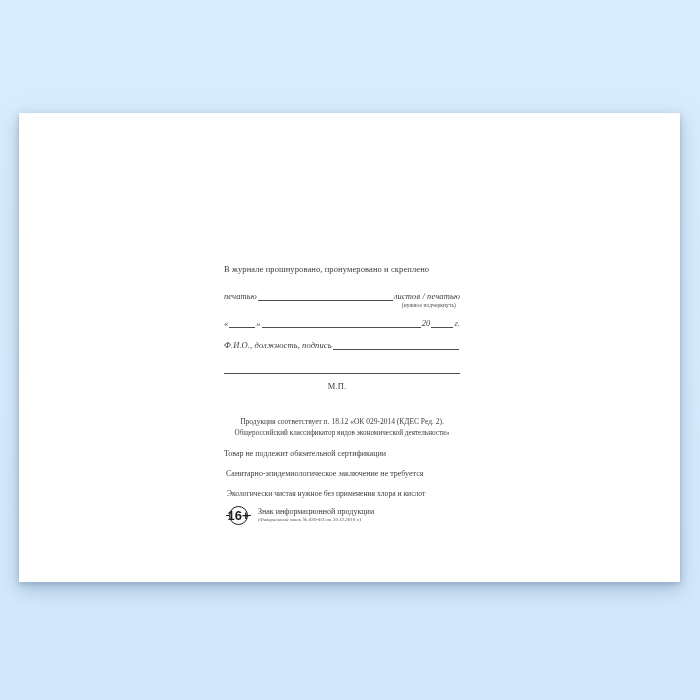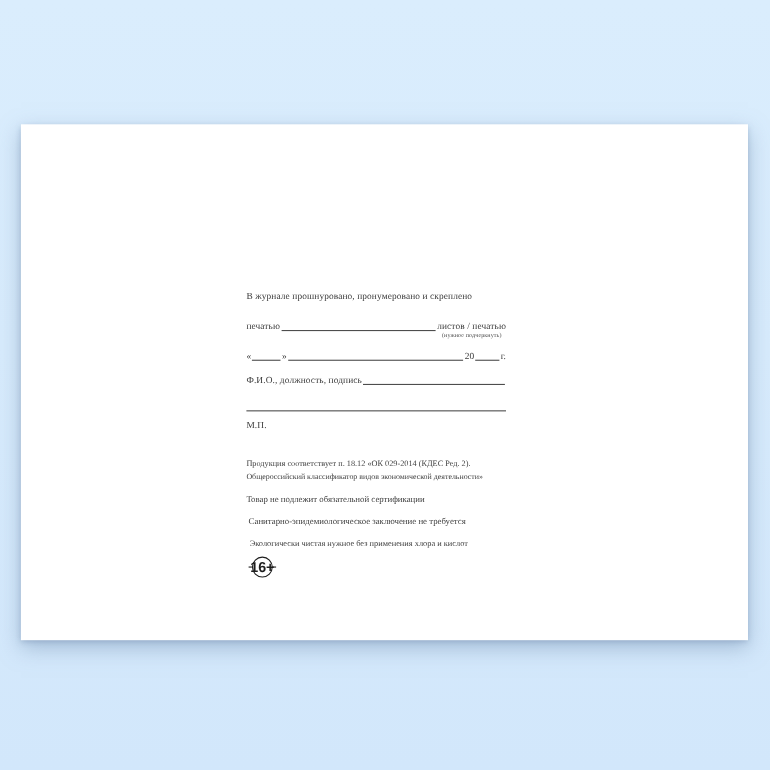--- a/index.html
+++ b/index.html
@@ -14,36 +14,36 @@
     background:#ffffff;
     box-shadow: 0 2px 5px rgba(122,148,180,0.55), 0 7px 18px rgba(118,146,180,0.5);
   }
   .content {
     position:absolute; left:205px; top:151px; width:236px;
     color:#3a3a3a;
   }
   
   .binding { font-size:8.5px; line-height:10px; letter-spacing:0.1px; }
   .bline { margin-bottom:17px; }
-  .row { display:flex; align-items:flex-end; white-space:nowrap; }
+  .row { display:flex; align-items:flex-end; white-space:nowrap;font-style:italic; }
   .fill { flex:1 1 auto; border-bottom:1px solid #4d4d4d; height:8px; margin:0 1px; }
   .fill-sm { flex:0 0 26px; }
   .fill-yr { flex:0 0 22px; }
   .l2 { margin-bottom:0; }
   .note {
     font-size:5.5px; line-height:7px; text-align:right; padding-right:4px;
     margin:1px 0 9px 0; color:#4a4a4a;
   }
   .l3 { margin-bottom:12px; }
   .l4 { margin-bottom:15px;align-items:flex-end; }
   .l5 { margin-bottom:7px; }
   .l5 .fill { margin:0; height:9px; }
-  .stamp { text-align:left; padding-right:10px; margin-bottom:25px; }
+  .stamp { text-align:center; padding-right:10px; margin-bottom:25px; }
   
-  .product { font-size:7.5px; line-height:11.5px; margin-bottom:10px; color:#404040; }
+  .product { font-size:7.5px; line-height:11.5px; margin-bottom:10px; color:#404040;text-align:center; }
   .product .pl2 { font-size:7.2px; }
   .product .pl3 { font-style:italic; }
   
   .statement { font-size:8px; line-height:10px; margin-bottom:10px; color:#3d3d3d; }
   .statement:nth-child(2) { margin-left:2px; }
   .statement:nth-child(3) { margin-left:3px; margin-bottom:4px; font-size:7.6px; }
   
   .agemark { display:flex; align-items:flex-start; margin-top:6px; margin-left:5px; }
   .badge {
     position:relative; width:19px; height:19px; border:1.6px solid #1d1d1d;
@@ -108,17 +108,21 @@
       <div class="statements">
         <div class="statement">Товар не подлежит обязательной сертификации</div>
         <div class="statement">Санитарно-эпидемиологическое заключение не требуется</div>
         <div class="statement">Экологически чистая нужное без применения хлора и кислот</div>
       </div>
 
       <div class="agemark">
         <div class="badge">
           <span>16+</span>
         </div>
+        <div class="agetext">
+          <div class="agetitle">Знак информационной продукции</div>
+          <div class="agesub">(Федеральный закон № 436-ФЗ от 29.12.2010 г.)</div>
+        </div>
       </div>
 
     </div>
   </div>
 </div>
 
 </body></html>

